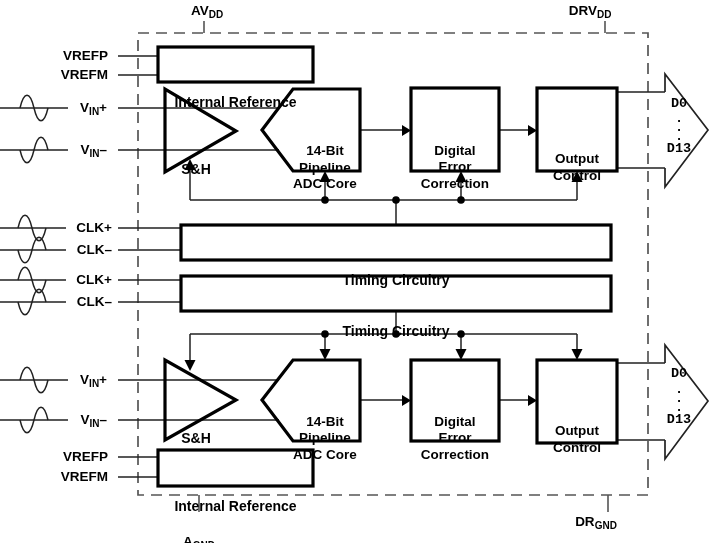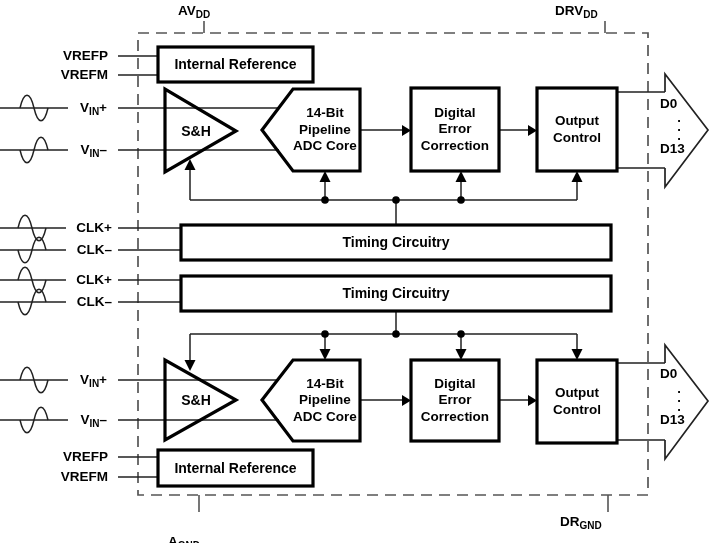--- a/index.html
+++ b/index.html
@@ -1,27 +1,27 @@
 <!DOCTYPE html>
 <html><head>
 <meta charset="utf-8">
 <style>
   html,body{margin:0;padding:0;background:#fff;}
   #stage{position:relative;width:723px;height:543px;background:#ffffff;
          font-family:"Liberation Sans",sans-serif;color:#000;overflow:hidden;}
   #wires{position:absolute;left:0;top:0;}
   .lbl{position:absolute;font-weight:bold;font-size:13.5px;line-height:16px;white-space:nowrap;}
   .pin{text-align:right;}
-  .ctr{text-align:left;}
+  .ctr{text-align:center;}
   .sub{font-size:10px;vertical-align:-3px;letter-spacing:0;}
   .blocktext{position:absolute;display:flex;flex-direction:column;align-items:center;
              justify-content:center;font-weight:bold;font-size:13.5px;line-height:16.5px;
-             text-align:center;}
+             text-align:center;margin-top:38px;}
   .vdots{white-space:pre-line;line-height:9px;font-size:13px;font-weight:bold;text-align:center;}
-  .buslbl{font-size:13.5px;}
+  .buslbl{font-size:13.5px;font-family:Liberation Mono, monospace;}
 </style>
 </head>
 <body>
 
 <div id="stage">
 
   <svg id="wires" width="723" height="543" viewBox="0 0 723 543">
 
     <rect x="138" y="33" width="510" height="462" fill="none" stroke="#555" stroke-width="1.7" stroke-dasharray="11 7"></rect>
 

